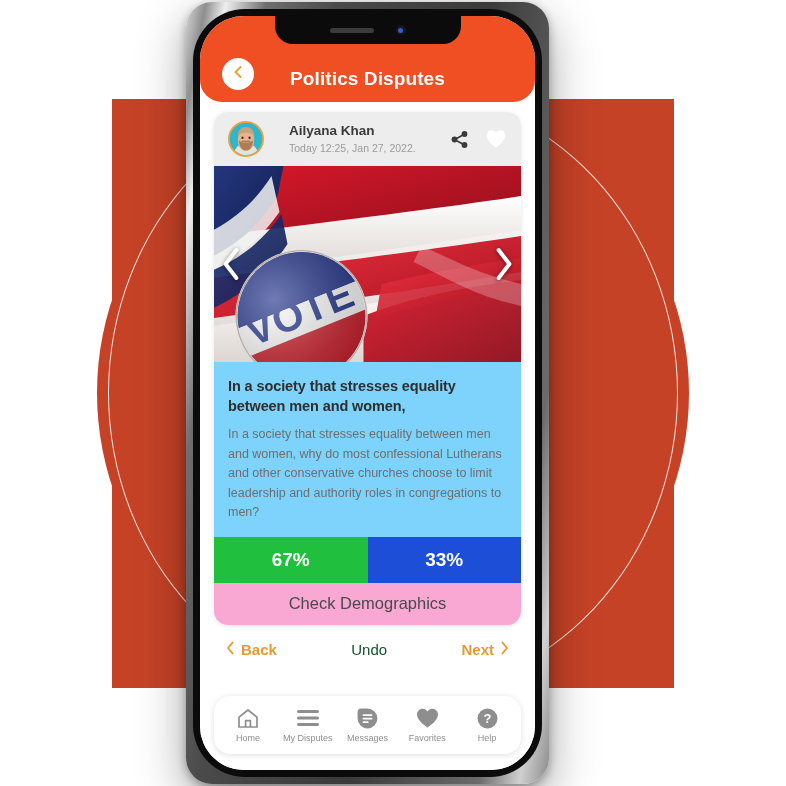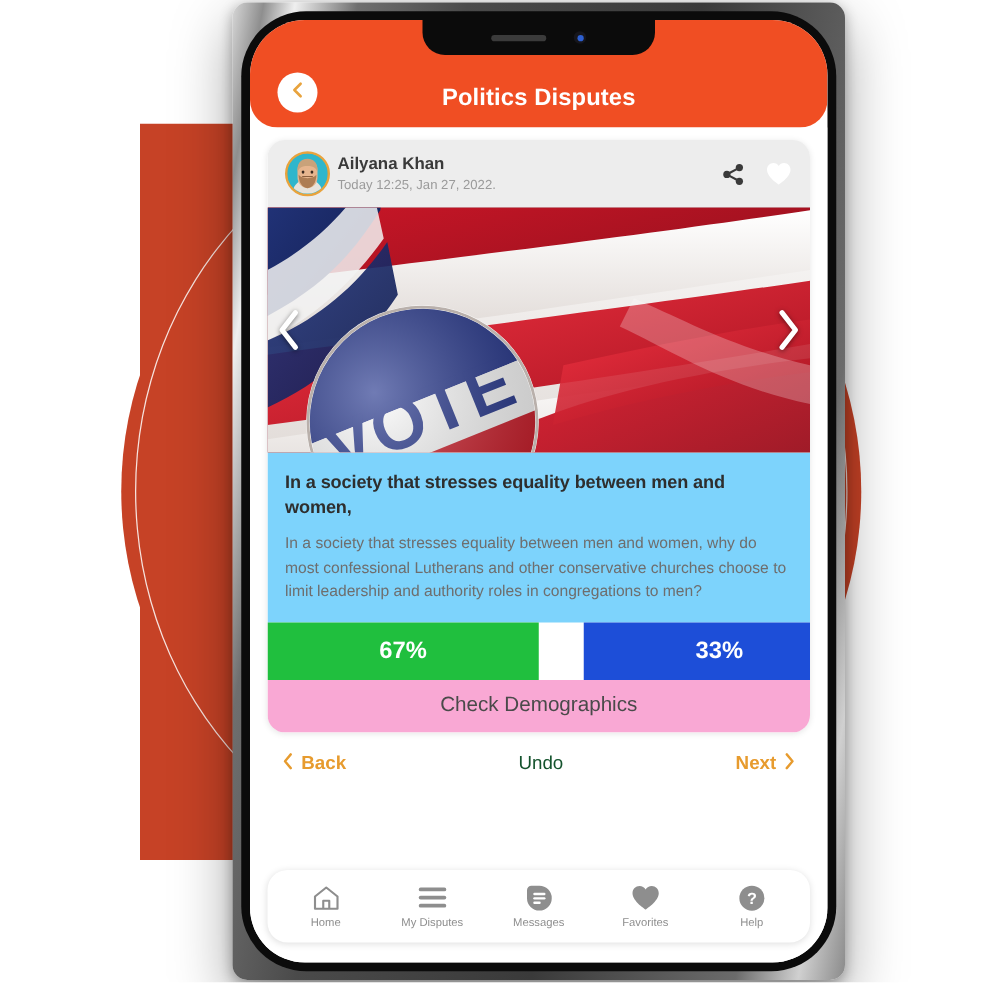--- a/index.html
+++ b/index.html
@@ -65,23 +65,23 @@
     border-radius: 50%;
     border: 1.5px solid rgba(255,255,255,0.85);
     box-sizing: border-box;
   }
 
   
   .phone {
     position: absolute;
     left: 186px;
     top: 2px;
-    width: 490px;
+    width: 363px;
     height: 782px;
-    border-radius: 12px;
+    border-radius: 26px;
     background: linear-gradient(100deg,#d7d7d7 0%, #8e8e8e 4%, #efefef 8%,
                                 #6f6f6f 16%, #4a4a4a 30%, #3a3a3a 60%,
                                 #6b6b6b 86%, #d0d0d0 94%, #8a8a8a 100%);
     box-shadow: 0 18px 48px rgba(0,0,0,0.36), 0 3px 10px rgba(0,0,0,0.3);
   }
   .phone-inner-bezel {
     position: absolute;
     left: 7px;
     top: 7px;
     right: 7px;
@@ -190,21 +190,21 @@
     background: #ffffff;
     border-radius: 14px;
     overflow: hidden;
     box-shadow: 0 1px 5px rgba(0,0,0,0.10);
   }
   .card-user {
     background: #EDEDED;
     display: flex;
     align-items: center;
     padding: 9px 14px;
-    gap: 6px;
+    gap: 25px;
   }
   .avatar {
     width: 36px;
     height: 36px;
     border-radius: 50%;
     border: 2px solid #E8A33D;
     box-sizing: border-box;
     overflow: hidden;
     flex: 0 0 auto;
     background: #2BB3C8;
@@ -265,21 +265,21 @@
     letter-spacing: -0.1px;
   }
   .q-body {
     margin-top: 9px;
     font-size: 12.5px;
     color: #6E6E6E;
     line-height: 1.56;
   }
 
   
-  .vote-bars { display: flex; height: 46px; gap: 36px; }
+  .vote-bars { display: flex; height: 46px; }
   .vote-seg {
     display: flex;
     align-items: center;
     justify-content: center;
     color: #ffffff;
     font-size: 19px;
     font-weight: bold;
     cursor: pointer;
   }
   .vote-seg.agree { background: #20BF3E; }

